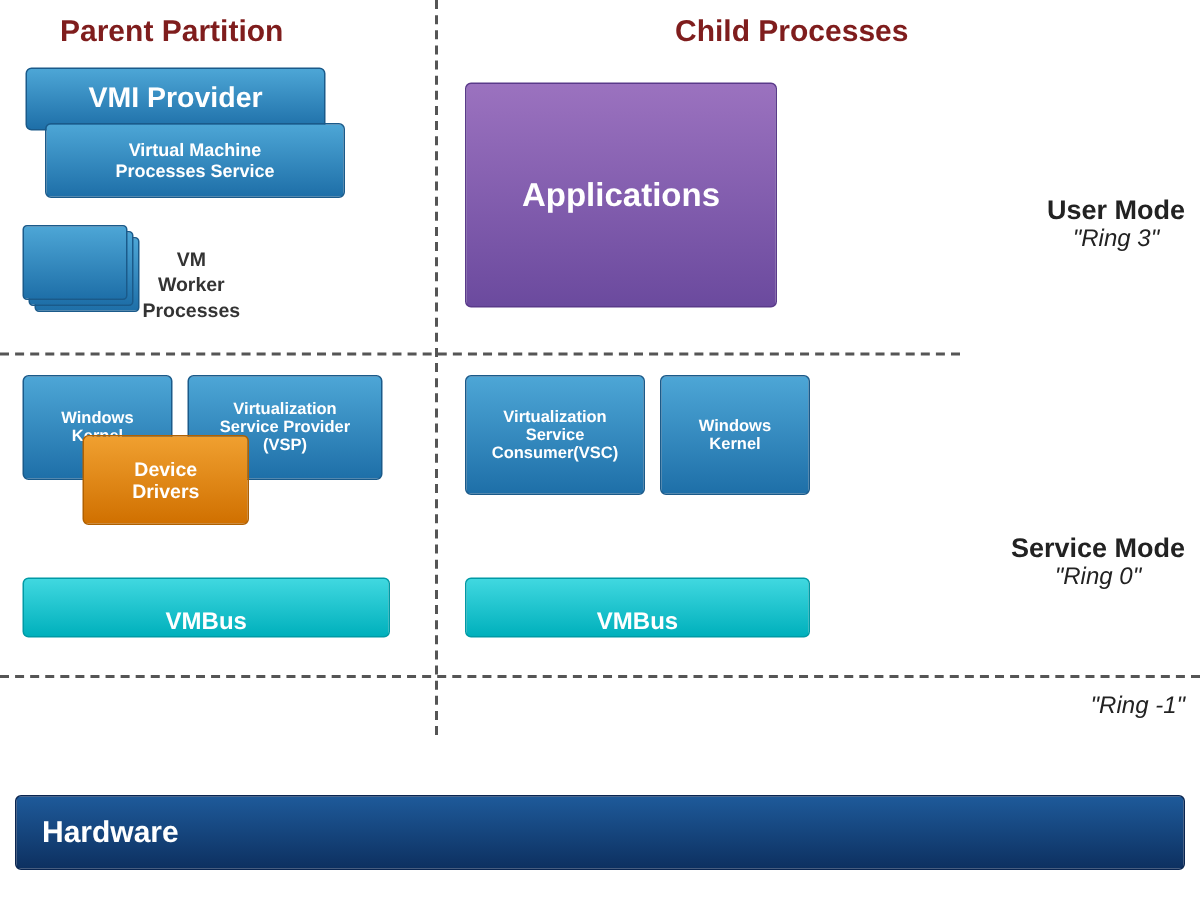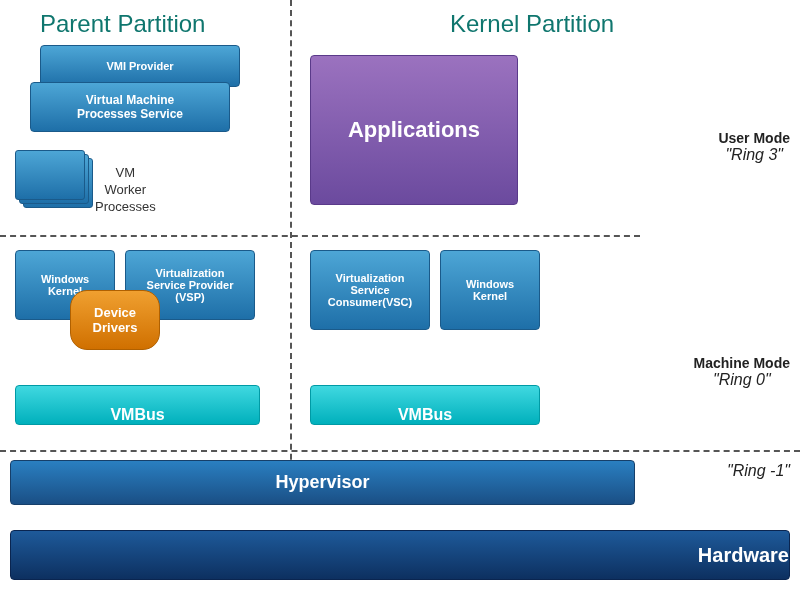--- a/index.html
+++ b/index.html
@@ -21,23 +21,23 @@
 
     
     .col-headers {
       display: flex;
       position: absolute;
       top: 10px;
       left: 10px;
       right: 10px;
     }
     .col-header {
-      font-size: 24px;
-      font-weight: normal;
-      color: #0f766e;
+      font-size: 20px;
+      font-weight: bold;
+      color: #7f1d1d;
     }
     .col-header-left { width: 290px; padding-left: 30px; }
     .col-header-right { width: 290px; padding-left: 30px; }
 
     
     .v-divider {
       position: absolute;
       top: 0;
       left: 290px;
       width: 2px;
@@ -62,21 +62,21 @@
     }
 
     
     .mode-label {
       position: absolute;
       right: 10px;
       text-align: center;
       color: #222;
     }
     .mode-label .mode-title {
-      font-size: 14px;
+      font-size: 18px;
       font-weight: bold;
     }
     .mode-label .mode-ring {
       font-size: 16px;
       font-style: italic;
     }
 
     .mode-user { top: 130px; }
     .mode-kernel { top: 355px; }
     .mode-hypervisor { top: 462px; }
@@ -130,20 +130,21 @@
 
     
     .vm-worker-label {
       position: absolute;
       top: 165px;
       left: 95px;
       color: #333;
       font-size: 13px;
       text-align: center;
       line-height: 1.3;
+      font-weight: bold;
     }
 
     
     .bar-hypervisor {
       position: absolute;
       top: 460px;
       left: 10px;
       right: 165px;
       height: 45px;
       background: linear-gradient(180deg, #2a7fc1 0%, #1a4f85 100%);
@@ -161,58 +162,59 @@
       position: absolute;
       top: 530px;
       left: 10px;
       right: 10px;
       height: 50px;
       background: linear-gradient(180deg, #1e5a9a 0%, #0d3060 100%);
       border: 1px solid #0a2550;
       border-radius: 4px;
       display: flex;
       align-items: center;
-      justify-content: flex-end;
+      justify-content: flex-start;
       color: #fff;
       font-size: 20px;
       font-weight: bold;
+      padding-left: 17px;
     }
   </style>
 </head>
 <body>
 
 <div class="diagram">
 
   <div class="col-headers">
     <div class="col-header col-header-left">Parent Partition</div>
     <div style="width:120px;"></div>
-    <div class="col-header col-header-right">Kernel Partition</div>
+    <div class="col-header col-header-right">Child Processes</div>
   </div>
 
   <div class="v-divider"></div>
 
   <div class="h-divider-1"></div>
 
   <div class="h-divider-2"></div>
 
   <div class="mode-label mode-user">
     <div class="mode-title">User Mode</div>
     <div class="mode-ring">"Ring 3"</div>
   </div>
 
   <div class="mode-label mode-kernel">
-    <div class="mode-title">Machine Mode</div>
+    <div class="mode-title">Service Mode</div>
     <div class="mode-ring">"Ring 0"</div>
   </div>
 
   <div class="mode-label mode-hypervisor">
     <div class="mode-ring">"Ring -1"</div>
   </div>
 
-  <div class="box box-blue-mid" style="top:45px; left:40px; width:200px; height:42px; font-size:11px;">
+  <div class="box box-blue-mid" style="top:45px; left:17px; width:200px; height:42px; font-size:19px;">
     <span>VMI Provider</span>
   </div>
 
   <div class="box box-blue-mid" style="top:82px; left:30px; width:200px; height:50px; font-size:12px;">
     <span style="white-space:pre-line;">Virtual Machine
 Processes Service</span>
   </div>
 
   <div class="vm-stack">
     <div class="vm-stack-box" style="top:8px; left:8px;"></div>
@@ -233,21 +235,21 @@
     <span style="white-space:pre-line;">Windows
 Kernel</span>
   </div>
 
   <div class="box box-blue-mid" style="top:250px; left:125px; width:130px; height:70px; font-size:11px;">
     <span style="white-space:pre-line;">Virtualization
 Service Provider
 (VSP)</span>
   </div>
 
-  <div class="box box-orange" style="top:290px; left:70px; width:90px; height:60px; font-size:13px; z-index:10;border-radius:17px;">
+  <div class="box box-orange" style="top:290px; left:55px; width:111px; height:60px; font-size:13px; z-index:10;">
     <span style="white-space:pre-line;">Device
 Drivers</span>
   </div>
 
   <div class="box box-cyan" style="top:385px; left:15px; width:245px; height:40px; font-size:16px;">
     <span>VMBus</span>
   </div>
 
   <div class="box box-blue-mid" style="top:250px; left:310px; width:120px; height:80px; font-size:11px;">
     <span style="white-space:pre-line;">Virtualization
@@ -257,21 +259,18 @@
 
   <div class="box box-blue-mid" style="top:250px; left:440px; width:100px; height:80px; font-size:11px;">
     <span style="white-space:pre-line;">Windows
 Kernel</span>
   </div>
 
   <div class="box box-cyan" style="top:385px; left:310px; width:230px; height:40px; font-size:16px;">
     <span>VMBus</span>
   </div>
 
-  <div class="bar-hypervisor">
-    <span>Hypervisor</span>
-  </div>
 
   <div class="bar-hardware">
     <span>Hardware</span>
   </div>
 
 </div>
 
 </body></html>

